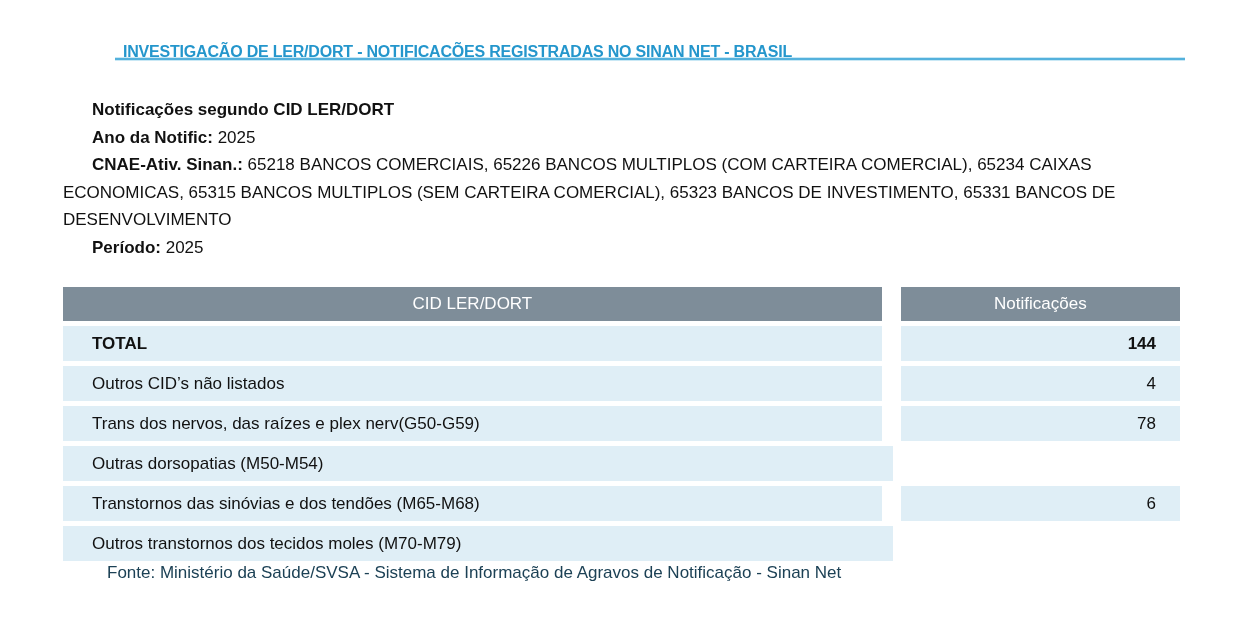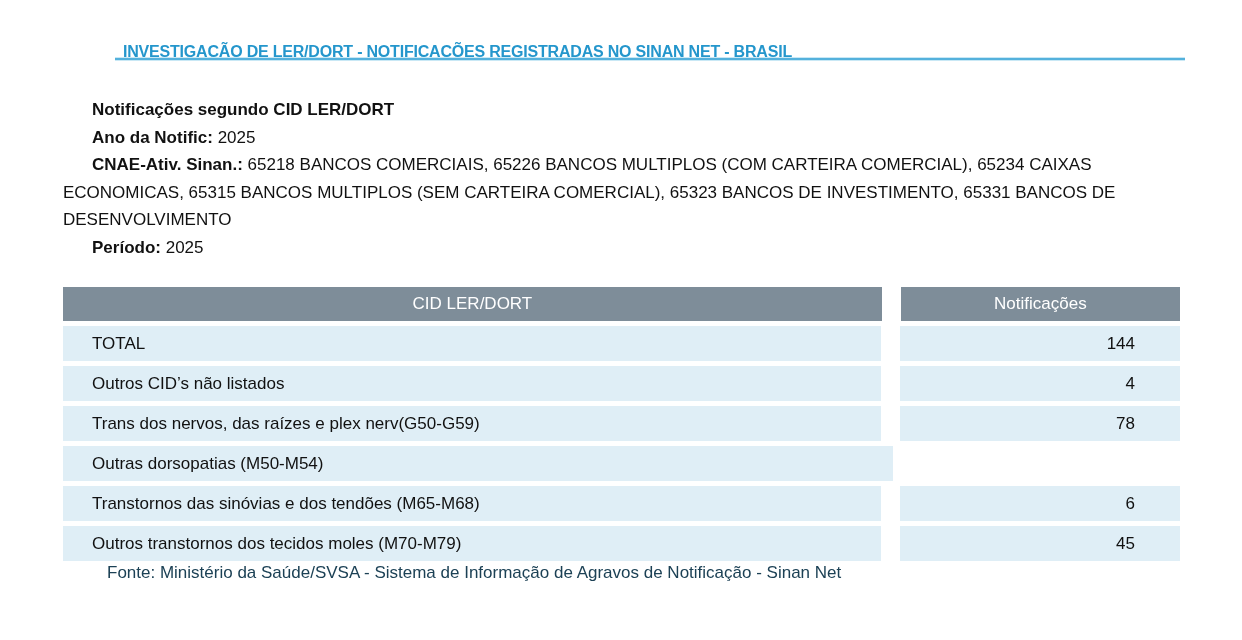--- a/index.html
+++ b/index.html
@@ -78,22 +78,22 @@
     margin-top: 5px;
   }
   .t-body-row .cell {
     background: #DFEEF6;
     font-size: 17px;
     display: flex;
     align-items: center;
     height: 100%;
   }
   .t-body-row .c1 { padding-left: 29px; }
-  .t-body-row .c2 { justify-content: flex-end; padding-right: 45px; }
-  .t-body-row.total .cell { font-weight: 400; }
+  .t-body-row .c2 { justify-content: flex-end; padding-right: 24px; }
+  .t-body-row.total .cell { font-weight: 700; }
 
   
   .footer-source {
     position: absolute;
     left: 107px;
     top: 563px;
     font-size: 17px;
     color: #1C4155;
     white-space: nowrap;
   }
@@ -131,17 +131,16 @@
   </div>
   <div class="t-row t-body-row">
     <div class="cell c1">Outras dorsopatias (M50-M54)</div>
   </div>
   <div class="t-row t-body-row">
     <div class="cell c1">Transtornos das sinóvias e dos tendões (M65-M68)</div>
     <div class="cell c2">6</div>
   </div>
   <div class="t-row t-body-row">
     <div class="cell c1">Outros transtornos dos tecidos moles (M70-M79)</div>
-    <div class="cell c2">45</div>
   </div>
 </div>
 
 <div class="footer-source">Fonte: Ministério da Saúde/SVSA - Sistema de Informação de Agravos de Notificação - Sinan Net</div>
 
 </body></html>

